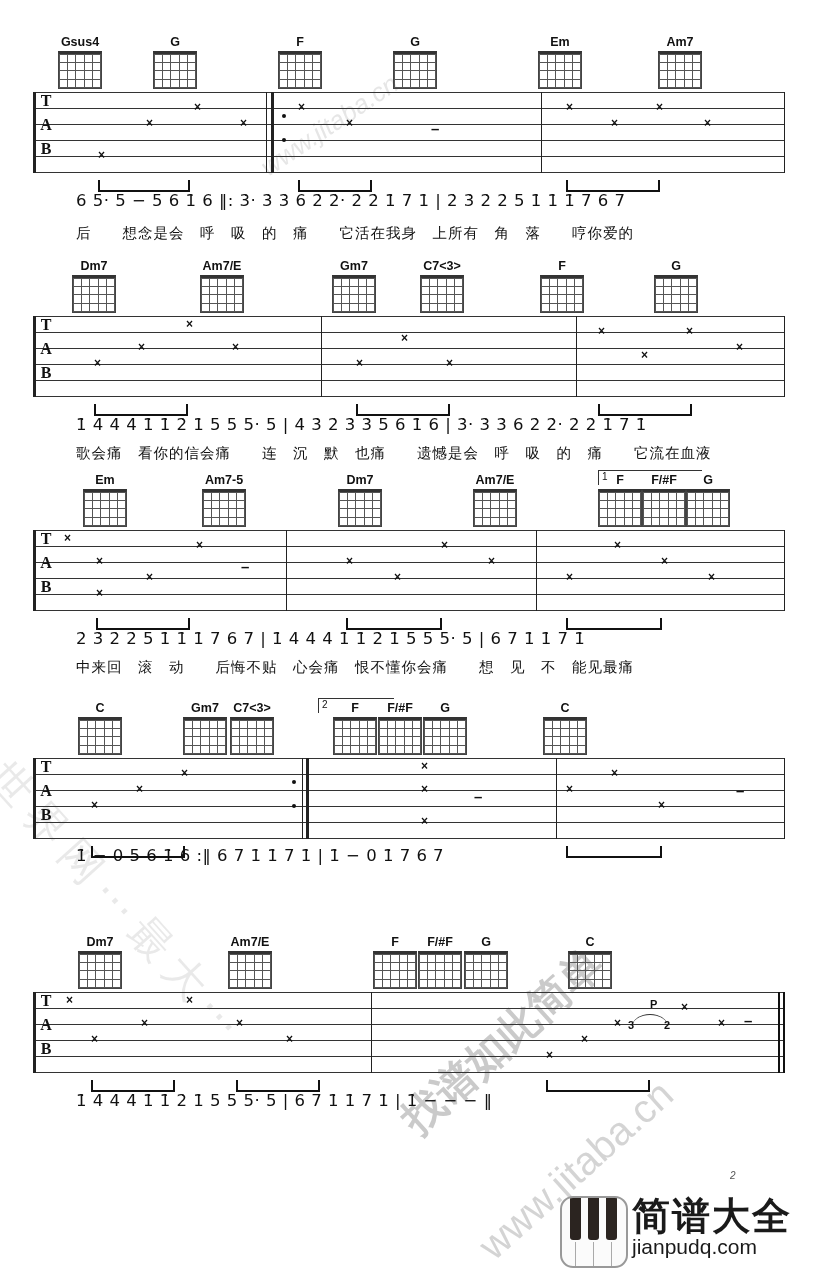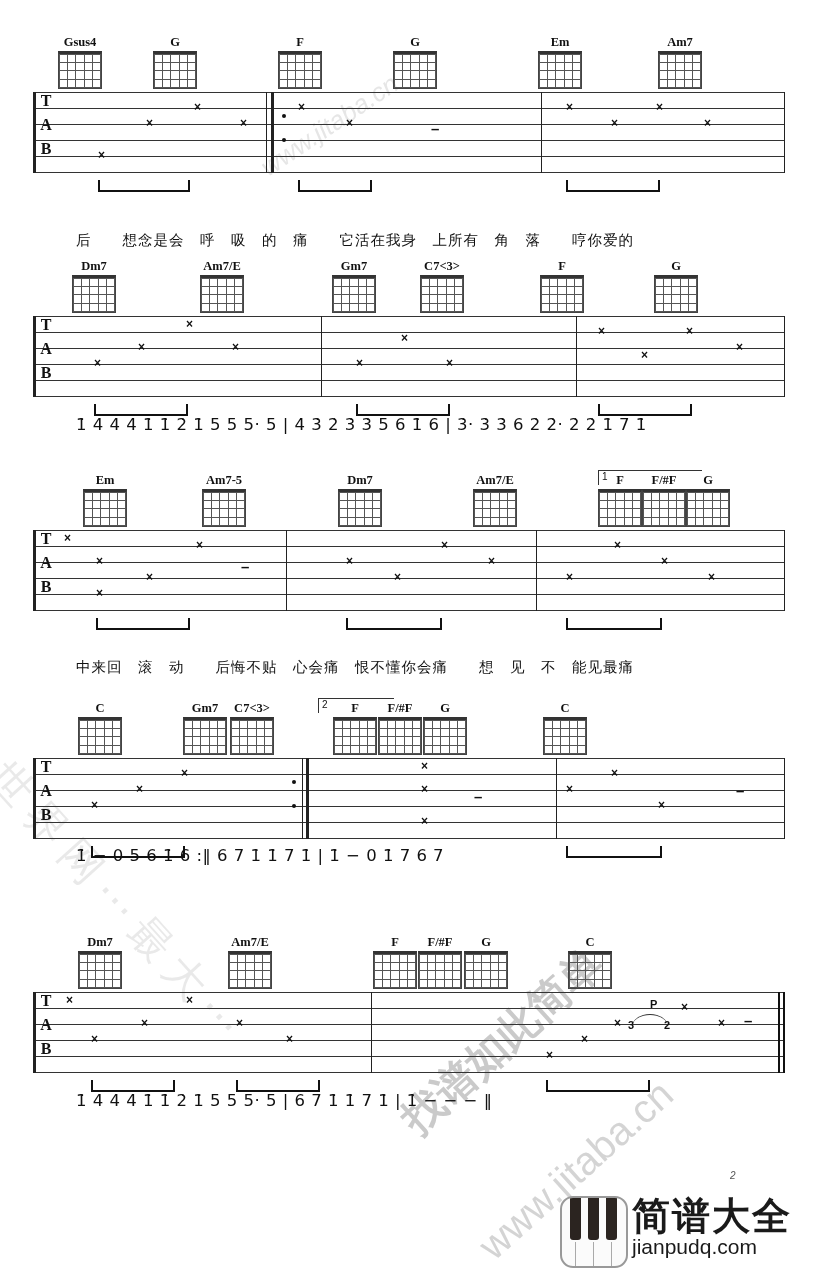--- a/index.html
+++ b/index.html
@@ -3,21 +3,21 @@
 <meta charset="utf-8">
 <style>
   html,body{margin:0;padding:0;}
   body{width:818px;height:1273px;background:#fff;position:relative;overflow:hidden;
        font-family:"Liberation Sans",sans-serif;color:#111;}
   .system{position:absolute;left:0;width:818px;}
   
   .chordrow{position:relative;height:56px;}
   .chord{position:absolute;top:0;width:48px;text-align:center;}
   .chord-name{font-size:12.5px;font-weight:bold;white-space:nowrap;line-height:13px;
-              font-family:Liberation Serif, serif;}
+              font-family:Liberation Sans, sans-serif;}
   .chord-grid{width:42px;height:34px;margin:2px auto 0;border:1px solid #444;border-top:3px solid #333;
       background-image:repeating-linear-gradient(to right,#555 0 1px,transparent 1px 8.2px),
                        repeating-linear-gradient(to bottom,#555 0 1px,transparent 1px 8.2px);}
   
   .staff{position:relative;height:81px;margin:0 33px;border-left:3px solid #222;border-right:1px solid #222;
       background-image:repeating-linear-gradient(to bottom,#333 0 1px,transparent 1px 16px);}
   .staff.final{border-right:7px double #111;}
   .clef{position:absolute;left:3px;width:14px;text-align:center;font-family:"Liberation Serif",serif;
         font-size:16px;font-weight:bold;line-height:14px;}
   .bar{position:absolute;top:0;width:1px;height:81px;background:#222;}
@@ -107,21 +107,22 @@
     <span class="xm" style="left:262px;top:9px">×</span>
     <span class="xm" style="left:310px;top:25px">×</span>
     <span class="xm" style="left:530px;top:9px">×</span>
     <span class="xm" style="left:575px;top:25px">×</span>
     <span class="xm" style="left:620px;top:9px">×</span>
     <span class="xm" style="left:668px;top:25px">×</span>
     <div class="beam" style="left:62px;width:88px"></div>
     <div class="beam" style="left:262px;width:70px"></div>
     <div class="beam" style="left:530px;width:90px"></div>
   </div>
-  <div class="lyrics" style="top:195px">后　　想念是会　呼　吸　的　痛　　它活在我身　上所有　角　落　　哼你爱的</div>
+  <div class="melody" style="top:155px">6 5· 5 − 5 6 1̇ 6 ‖: 3̇· 3̇ 3̇ 6  2̇ 2̇· 2̇ 2̇ 1̇ 7 1̇ | 2̇ 3̇ 2̇ 2̇ 5  1̇ 1̇  1̇ 7 6 7</div>
+  <div class="lyrics" style="top:188px">后　　想念是会　呼　吸　的　痛　　它活在我身　上所有　角　落　　哼你爱的</div>
 </section>
 
 <section class="system" style="top:260px">
   <div class="chordrow">
     <div class="chord" style="left:70px">
         <div class="chord-name">Dm7</div>
         <div class="chord-grid"></div>
       </div>
     <div class="chord" style="left:198px">
         <div class="chord-name">Am7/E</div>
@@ -159,20 +160,21 @@
     <span class="xm" style="left:410px;top:41px">×</span>
     <span class="xm" style="left:562px;top:9px">×</span>
     <span class="xm" style="left:605px;top:33px">×</span>
     <span class="xm" style="left:650px;top:9px">×</span>
     <span class="xm" style="left:700px;top:25px">×</span>
     <div class="beam" style="left:58px;width:90px"></div>
     <div class="beam" style="left:320px;width:90px"></div>
     <div class="beam" style="left:562px;width:90px"></div>
   </div>
   <div class="melody" style="top:155px">1̇ 4 4 4 1̇ 1̇ 2̇ 1̇ 5 5 5· 5 | 4̇  3̇ 2̇ 3̇ 3̇  5 6 1̇ 6 | 3̇· 3̇ 3̇ 6  2̇ 2̇· 2̇ 2̇ 1̇ 7 1̇</div>
+  <div class="lyrics" style="top:184px">歌会痛　看你的信会痛　　连　沉　默　也痛　　遗憾是会　呼　吸　的　痛　　它流在血液</div>
 </section>
 
 <section class="system" style="top:474px">
   <div class="chordrow">
     <div class="volta" style="left:598px;top:-4px;width:100px"><span>1</span></div>
     <div class="chord" style="left:81px">
         <div class="chord-name">Em</div>
         <div class="chord-grid"></div>
       </div>
     <div class="chord" style="left:200px">
@@ -217,20 +219,21 @@
     <span class="xm" style="left:405px;top:9px">×</span>
     <span class="xm" style="left:452px;top:25px">×</span>
     <span class="xm" style="left:530px;top:41px">×</span>
     <span class="xm" style="left:578px;top:9px">×</span>
     <span class="xm" style="left:625px;top:25px">×</span>
     <span class="xm" style="left:672px;top:41px">×</span>
     <div class="beam" style="left:60px;width:90px"></div>
     <div class="beam" style="left:310px;width:92px"></div>
     <div class="beam" style="left:530px;width:92px"></div>
   </div>
+  <div class="melody" style="top:155px">2̇ 3̇ 2̇ 2̇ 5  1̇ 1̇  1̇ 7 6 7 | 1̇ 4 4 4 1̇ 1̇ 2̇ 1̇ 5 5 5· 5 | 6 7 1̇ 1̇ 7 1̇</div>
   <div class="lyrics" style="top:184px">中来回　滚　动　　后悔不贴　心会痛　恨不懂你会痛　　想　见　不　能见最痛</div>
 </section>
 
 <section class="system" style="top:702px">
   <div class="chordrow">
     <div class="volta" style="left:318px;top:-4px;width:72px"><span>2</span></div>
     <div class="chord" style="left:76px">
         <div class="chord-name">C</div>
         <div class="chord-grid"></div>
       </div>

